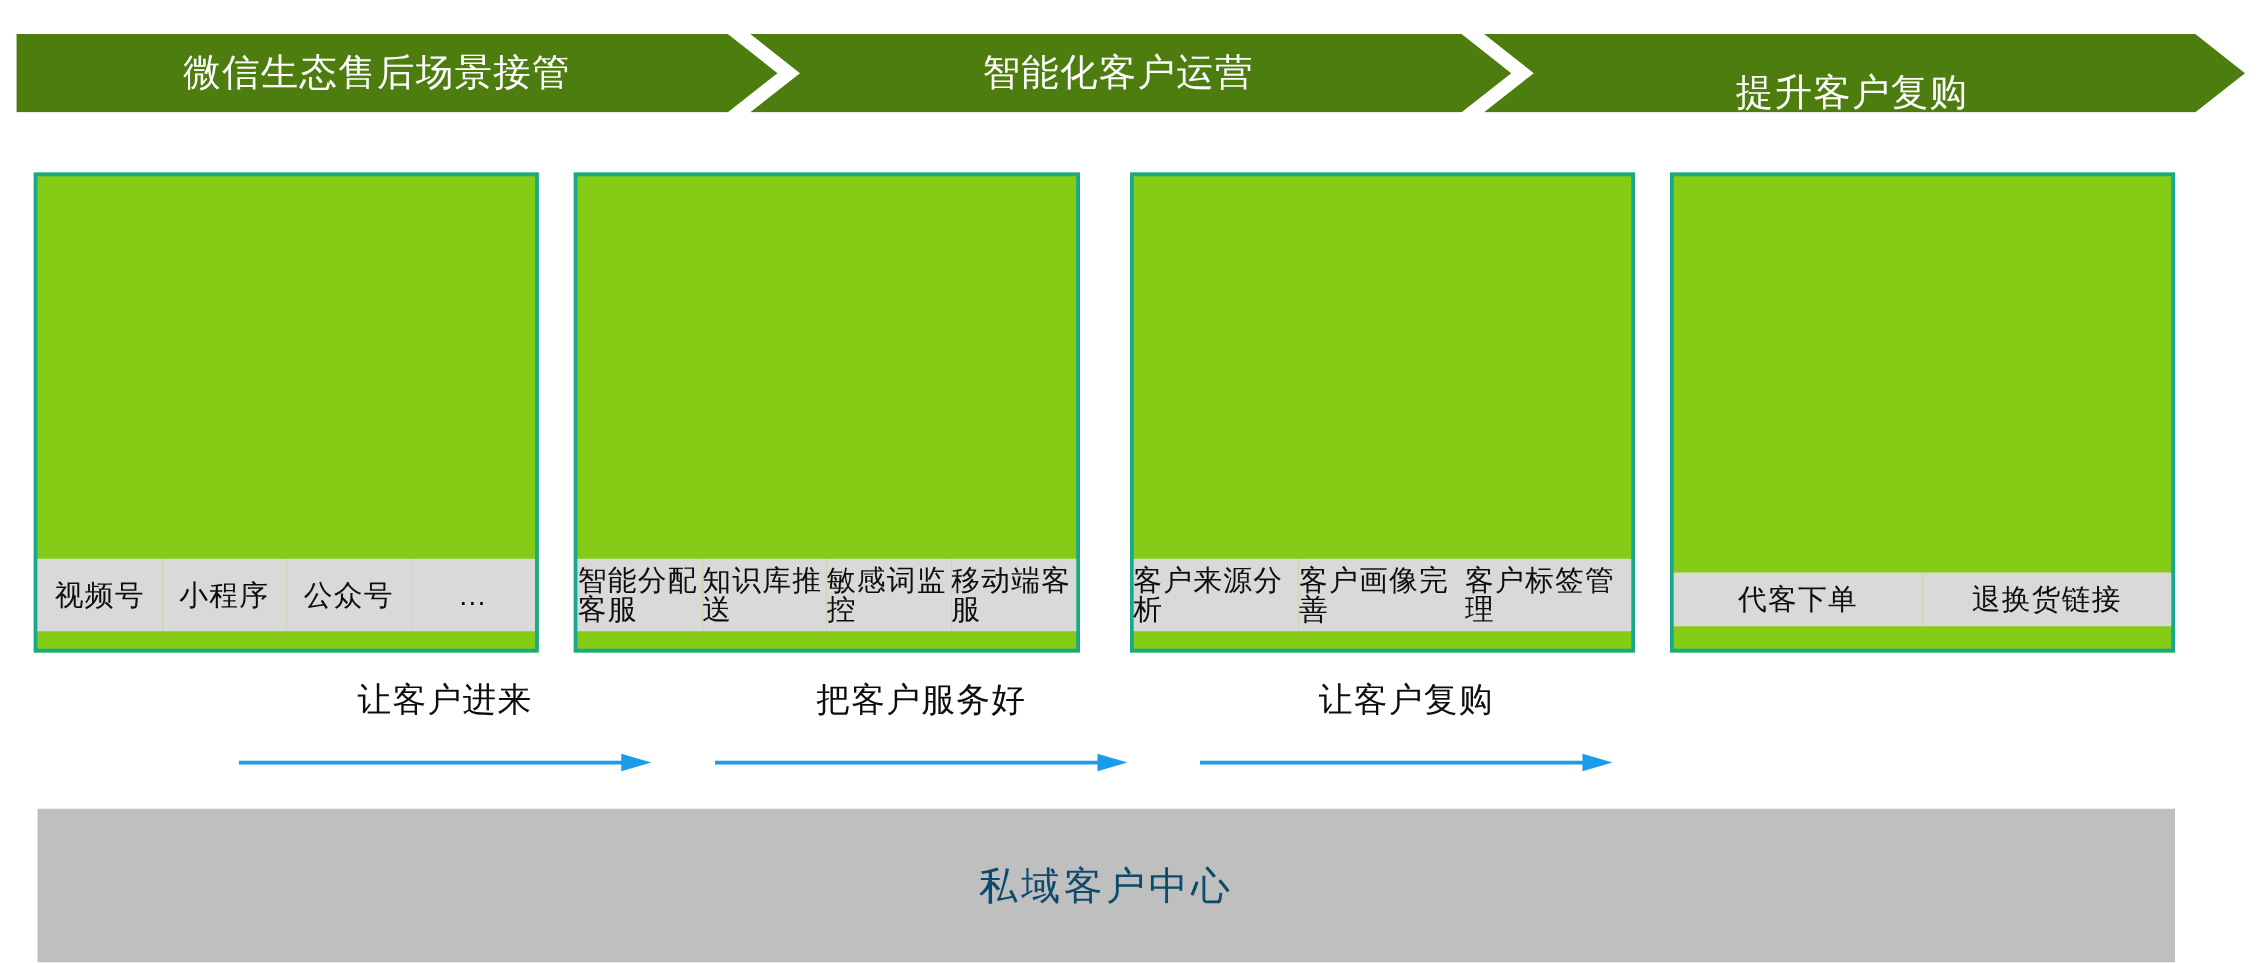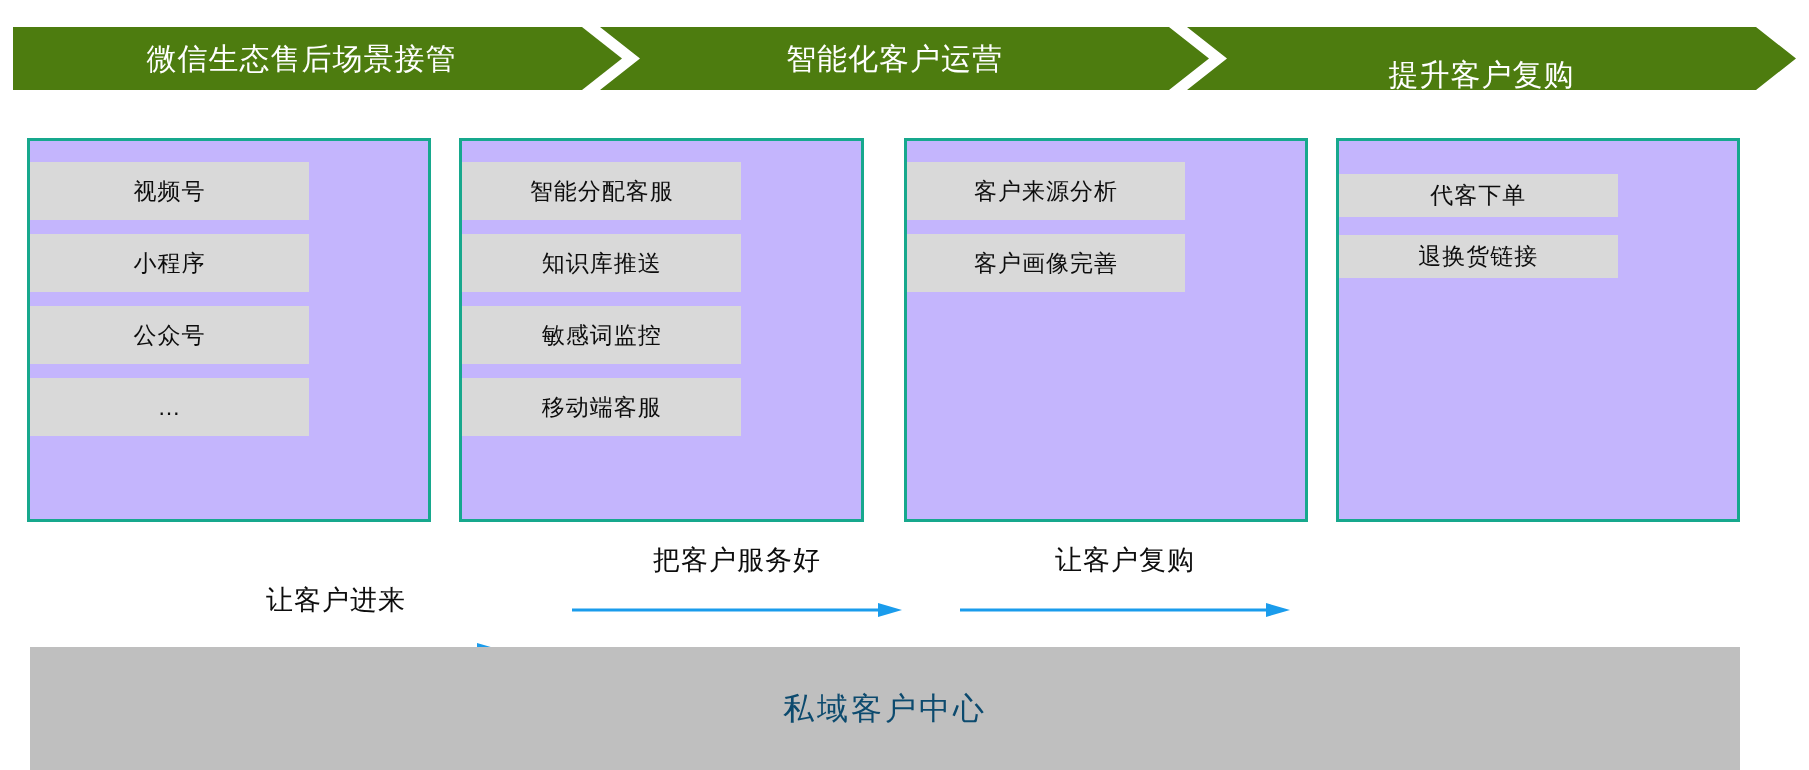--- a/index.html
+++ b/index.html
@@ -60,25 +60,25 @@
     left: 27px;
     top: 138px;
     width: 1713px;
     height: 384px;
     display: flex;
     gap: 28px;
   }
   .column {
     flex: 1 1 0;
     border: 3px solid #17A88D;
-    background: #c4b5fd;
+    background: #84cc16;
     box-sizing: border-box;
     display: flex;
-    flex-direction: column;
-    align-items: flex-start;
+    flex-direction: row;
+    align-items: flex-end;
     padding-top: 21px;
   }
   .item-box {
     width: 70%;
     height: 58px;
     background: #D9D9D9;
     margin-bottom: 14px;
     display: flex;
     align-items: center;
     justify-content: center;
@@ -167,32 +167,33 @@
   <div class="column c2">
     <div class="item-box">智能分配客服</div>
     <div class="item-box">知识库推送</div>
     <div class="item-box">敏感词监控</div>
     <div class="item-box">移动端客服</div>
   </div>
 
   <div class="column c3">
     <div class="item-box">客户来源分析</div>
     <div class="item-box">客户画像完善</div>
+    <div class="item-box">客户标签管理</div>
   </div>
 
   <div class="column c4">
     <div class="item-box">代客下单</div>
     <div class="item-box">退换货链接</div>
   </div>
 
 </div>
 
 <div id="arrow-row">
 
-  <div class="arrow-group" style="left:144px; width:330px;margin-top:40px;">
+  <div class="arrow-group" style="left:164px; width:330px;">
     <div class="arrow-label">让客户进来</div>
     <svg class="arrow-svg" width="330" height="16" viewBox="0 0 330 16">
       <line x1="0" y1="8" x2="310" y2="8" stroke="#1A9CEC" stroke-width="3"></line>
       <polygon points="306,1 330,8 306,15" fill="#1A9CEC"></polygon>
     </svg>
   </div>
 
   <div class="arrow-group" style="left:545px; width:330px;">
     <div class="arrow-label">把客户服务好</div>
     <svg class="arrow-svg" width="330" height="16" viewBox="0 0 330 16">

